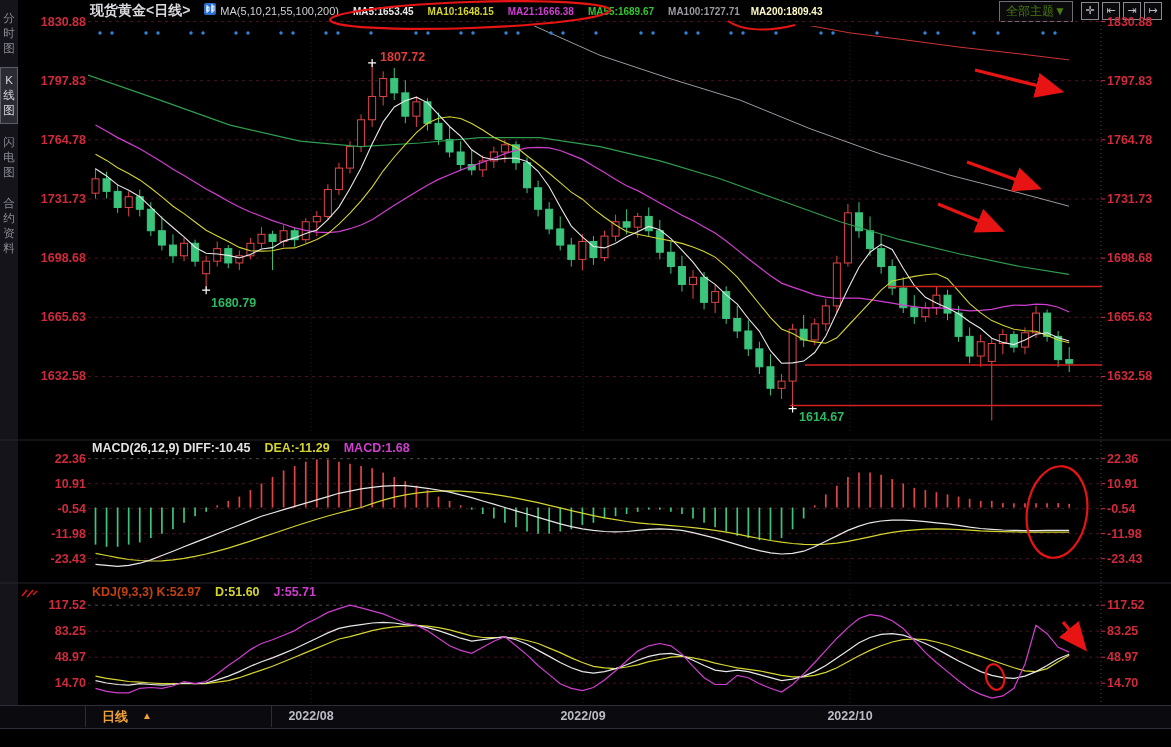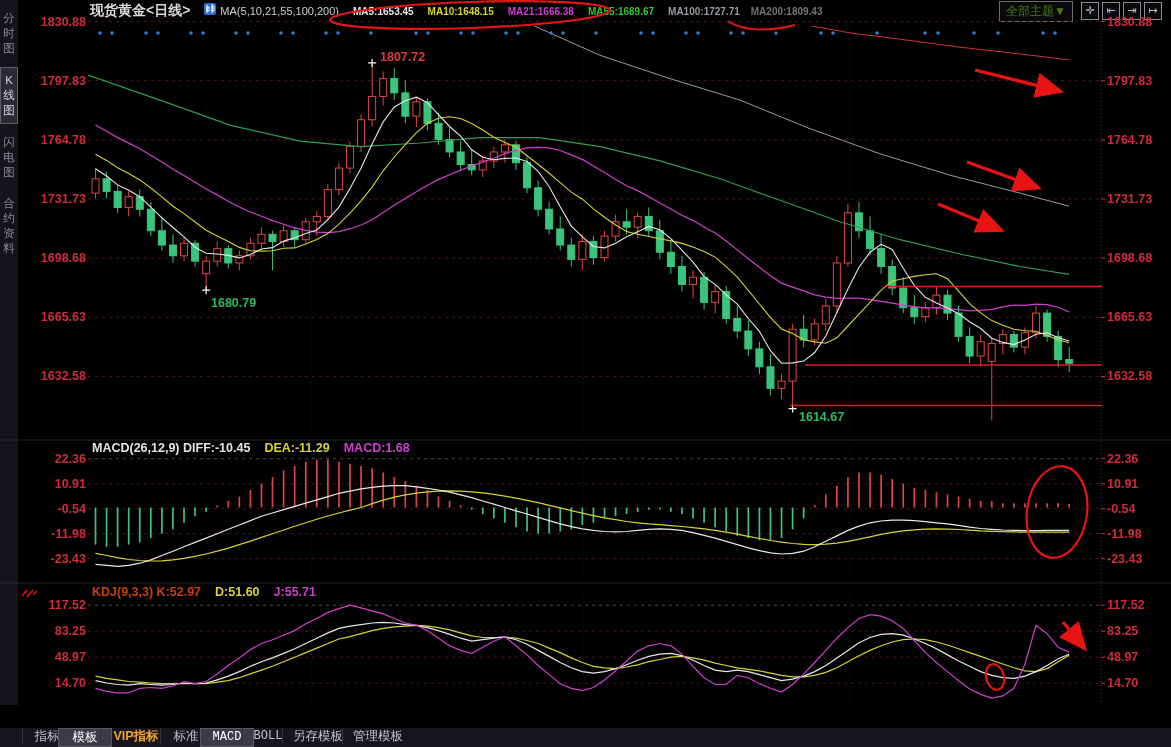--- a/index.html
+++ b/index.html
@@ -56,21 +56,21 @@
         <path d="M3,3 v8 M3,5 h2 v4 h-2 z M8,2 v9 M8,4 h2 v5 h-2 z" stroke="#fff" stroke-width="1" fill="none"></path>
       </svg>
     </span>
     <span class="malabel">MA(5,10,21,55,100,200)</span>
     <div id="ma-values">
         <span style="color: rgb(232, 232, 232);">MA5:1653.45</span>
         <span style="color: rgb(212, 212, 49);">MA10:1648.15</span>
         <span style="color: rgb(207, 62, 207);">MA21:1666.38</span>
         <span style="color: rgb(49, 196, 49);">MA55:1689.67</span>
         <span style="color: rgb(154, 154, 162);">MA100:1727.71</span>
-        <span style="color: #737373; margin-left: 11px;">MA200:1809.43</span>
+        <span style="color: #fef9c3; margin-left: 11px;">MA200:1809.43</span>
       </div>
     <div class="spacer"></div>
     <div class="theme-btn">全部主题▼</div>
     <div id="toolicons">
         <div class="tool-ic">✛</div>
         <div class="tool-ic">⇤</div>
         <div class="tool-ic">⇥</div>
         <div class="tool-ic">↦</div>
       </div>
   </div>
@@ -95,31 +95,32 @@
         <div>合</div>
         <div>约</div>
         <div>资</div>
         <div>料</div>
       </div>
     </div>
 
   <div class="pane-hdr" style="top:441px;" id="macd-hdr"><span style="color: rgb(226, 226, 226);">MACD(26,12,9) DIFF:-10.45</span><span style="color: rgb(212, 212, 49);">DEA:-11.29</span><span style="color: rgb(207, 62, 207);">MACD:1.68</span></div>
   <div class="pane-hdr" style="top:585px;" id="kdj-hdr"><span style="color: #c2410c;">KDJ(9,3,3) K:52.97</span><span style="color: rgb(212, 212, 49);">D:51.60</span><span style="color: rgb(207, 62, 207);">J:55.71</span></div>
 
-
-  <div id="tabrow">
-      <div class="tab" style="left: 22px; min-width: 36px;">指标</div>
-      <div class="tab active" style="left: 58px; min-width: 40px;">模板</div>
-      <div class="tab orange" style="left: 100px; min-width: 58px;">VIP指标</div>
-      <div class="tab" style="left: 160px; min-width: 38px;">标准</div>
-      <div class="tab mono active" style="left: 200px; min-width: 40px;">MACD</div>
-      <div class="tab mono" style="left: 242px; min-width: 38px;">BOLL</div>
-      <div class="tab" style="left: 282px; min-width: 58px;">另存模板</div>
-      <div class="tab" style="left: 342px; min-width: 58px;">管理模板</div>
+  <div id="axisrow">
+    <div id="period-cell">
+      <span class="p">日线</span>
+      <span class="arr">▲</span>
     </div>
+    <div id="xlabels">
+        <div class="xlab" style="left: 311px;">2022/08</div>
+        <div class="xlab" style="left: 583px;">2022/09</div>
+        <div class="xlab" style="left: 850px;">2022/10</div>
+      </div>
+  </div>
+
 
   <svg id="chart" width="1171" height="747">
       <defs>
         <clipPath id="cpm">
           <rect x="88" y="26" width="1016" height="408"></rect>
         </clipPath>
         <clipPath id="cpa">
           <rect x="88" y="446" width="1016" height="135"></rect>
         </clipPath>
         <clipPath id="cpk">

